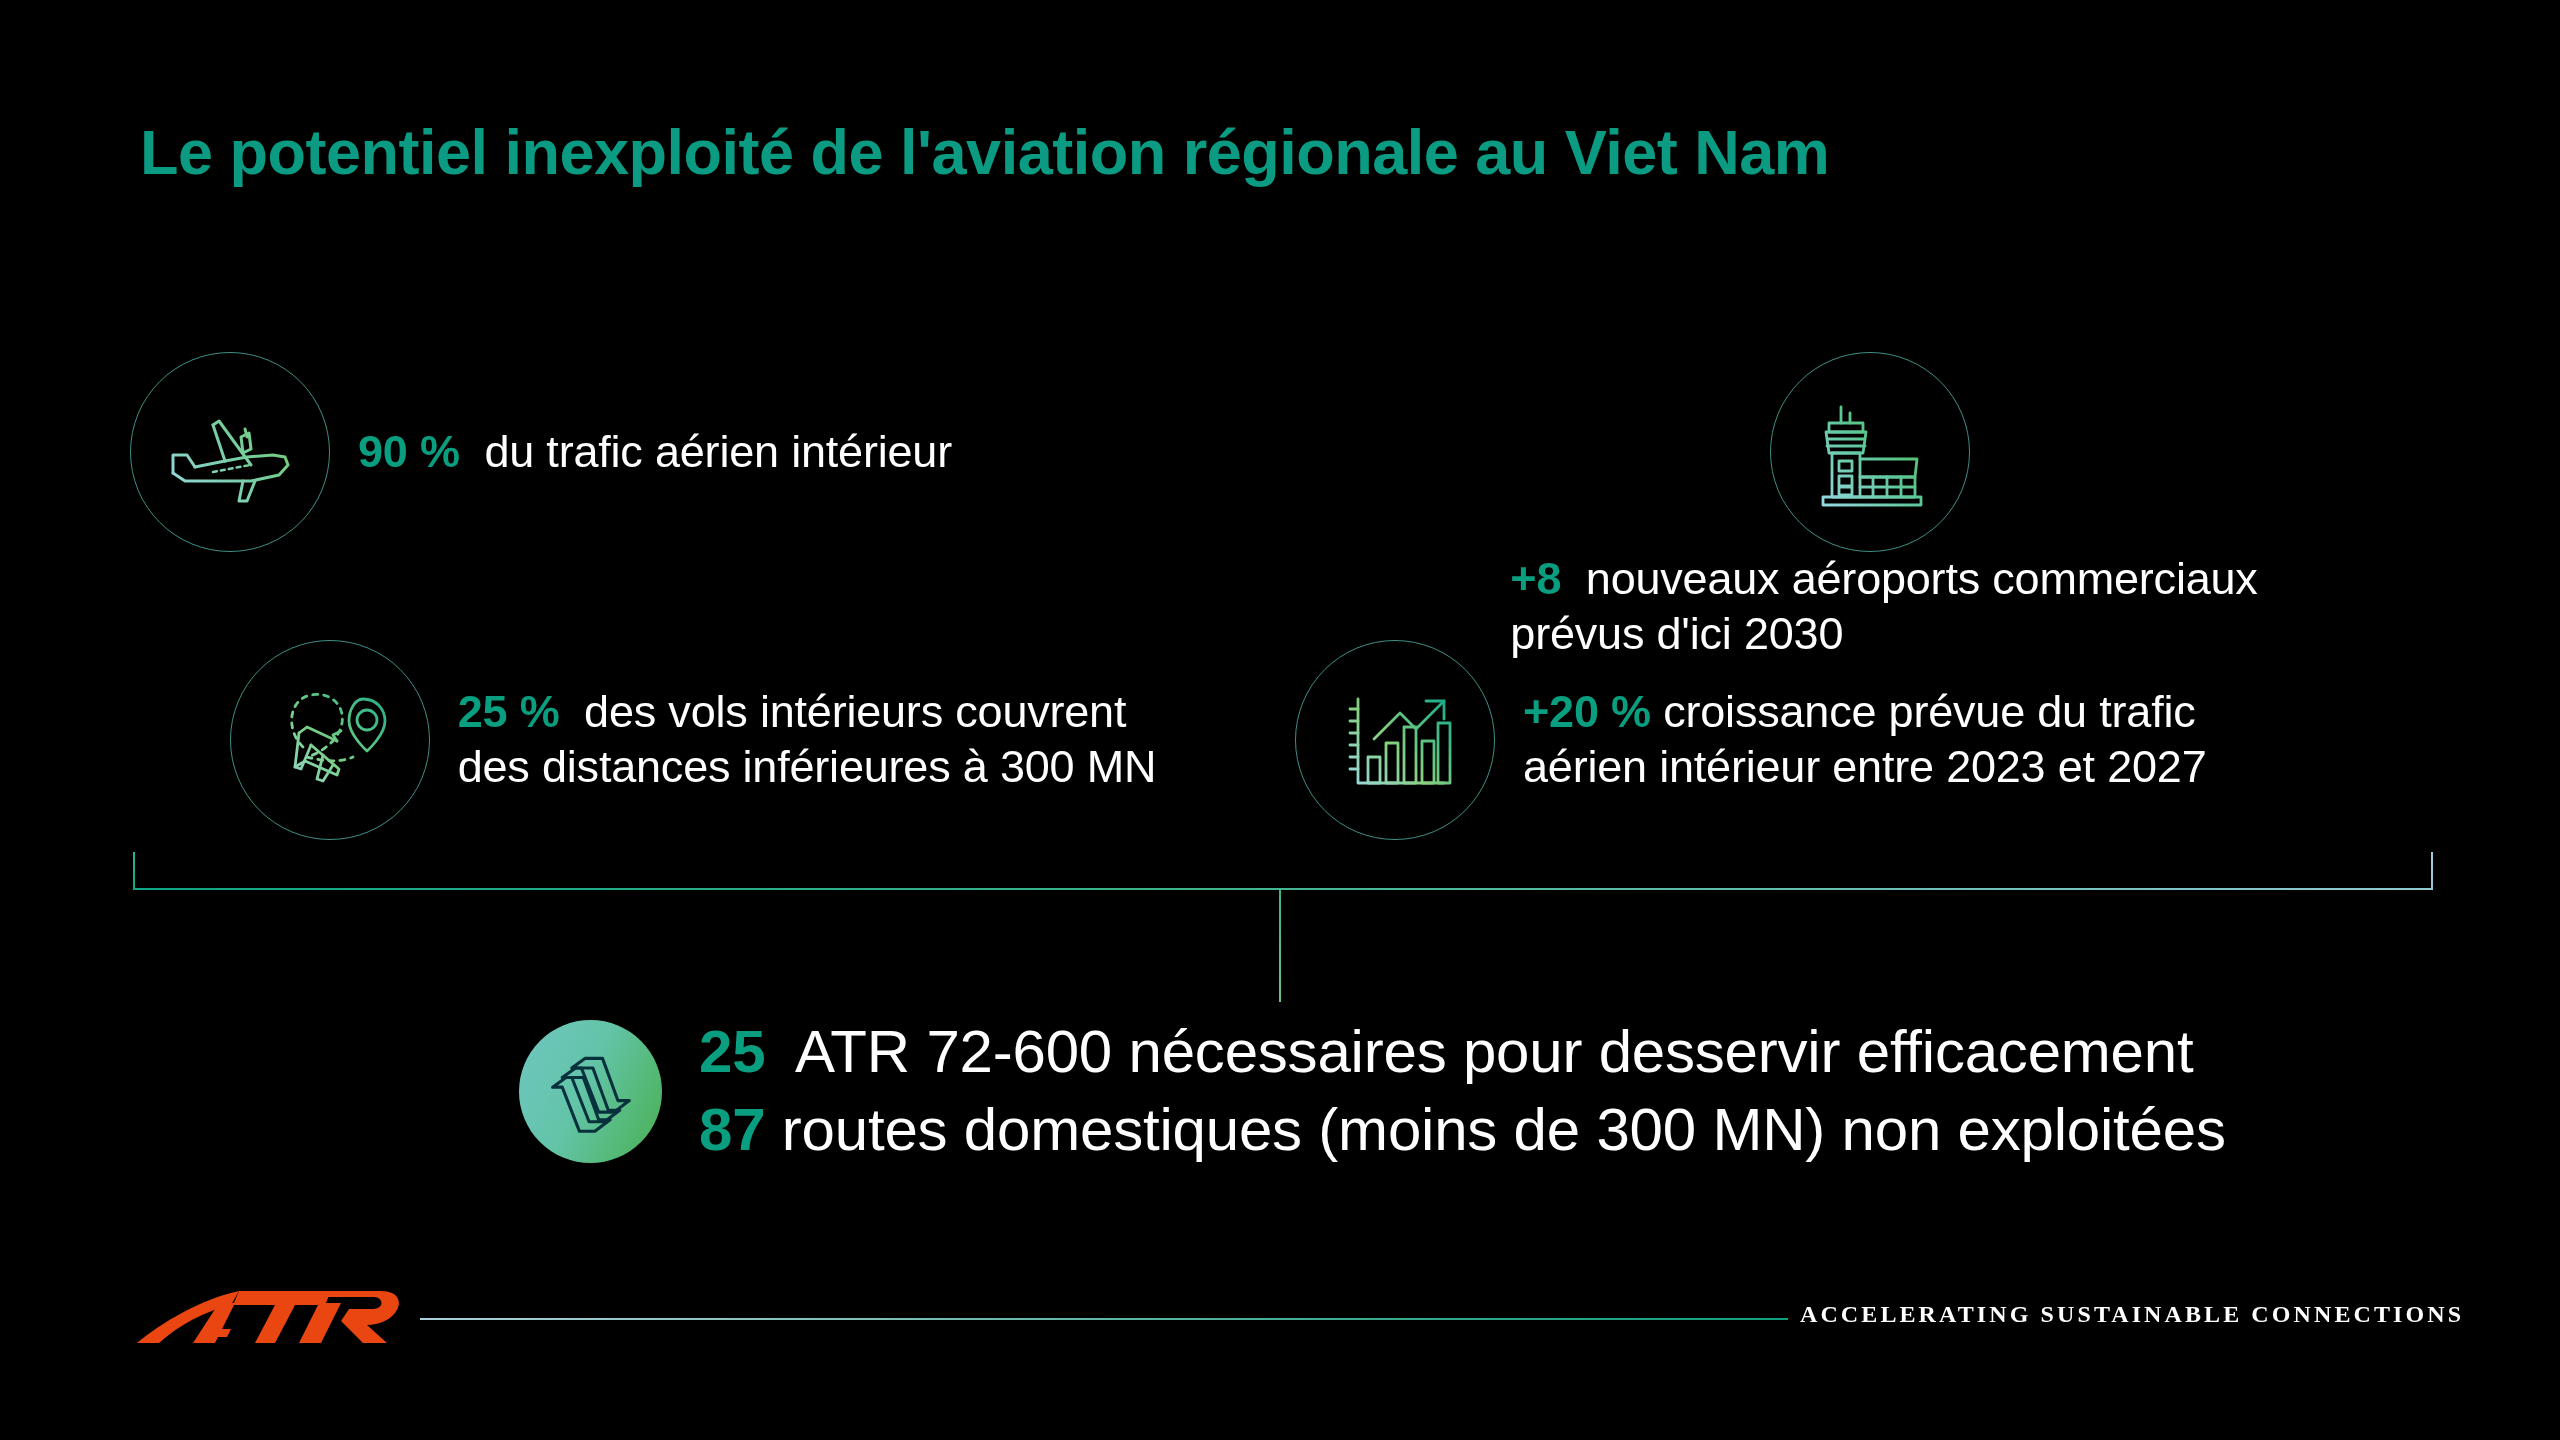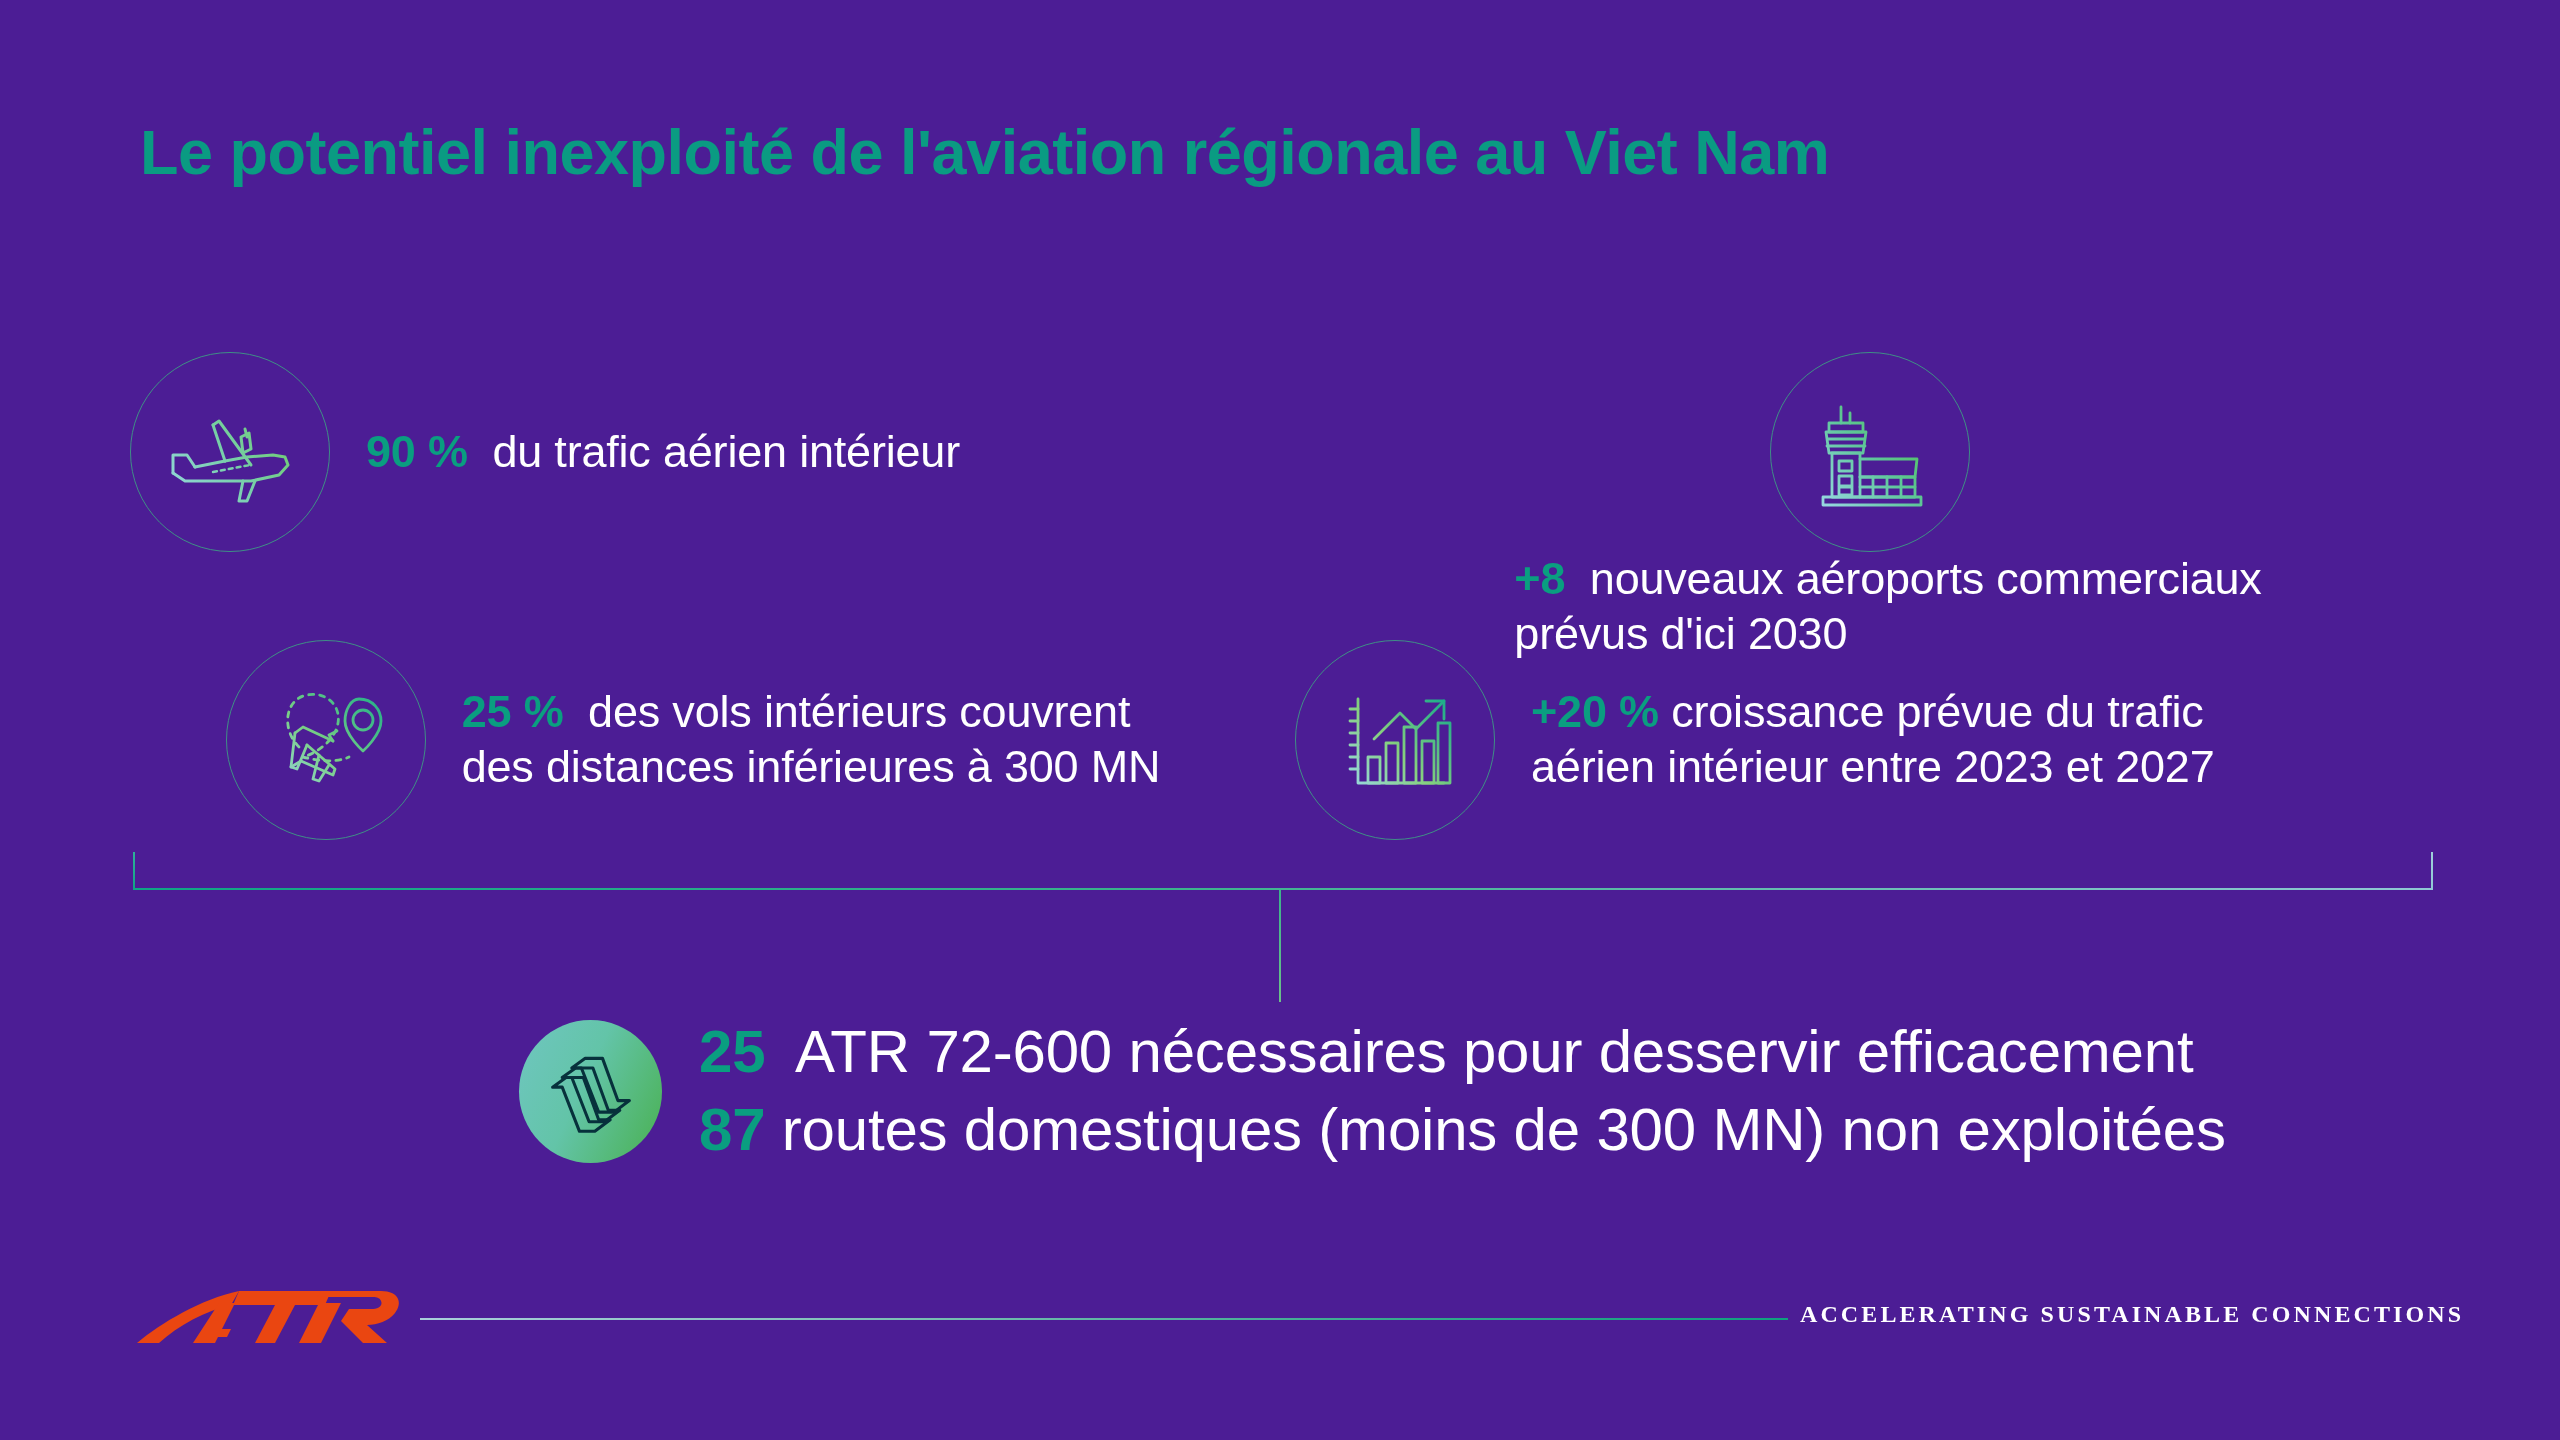--- a/index.html
+++ b/index.html
@@ -6,21 +6,21 @@
   html, body {
     margin: 0;
     padding: 0;
     background: #05313d;
   }
 
   .canvas {
     position: relative;
     width: 2560px;
     height: 1440px;
-    background: #4c1d95;
+    background: #000000;
     overflow: hidden;
     font-family: "Liberation Sans", "DejaVu Sans", sans-serif;
     -webkit-font-smoothing: antialiased;
   }
 
   
   .page-title {
     position: absolute;
     left: 140px;
     top: 116px;
@@ -58,21 +58,21 @@
     border: 1.5px solid #3f8f86;
     display: flex;
     align-items: center;
     justify-content: center;
     box-sizing: border-box;
   }
 
   .icon-ring svg { display: block; }
 
   .stat-text {
-    margin-left: 36px;
+    margin-left: 28px;
     font-size: 45px;
     line-height: 1.22;
     color: #ffffff;
     font-weight: 400;
     letter-spacing: -0.2px;
   }
 
   .stat-text .num {
     color: #0a9e80;
     font-weight: bold;

